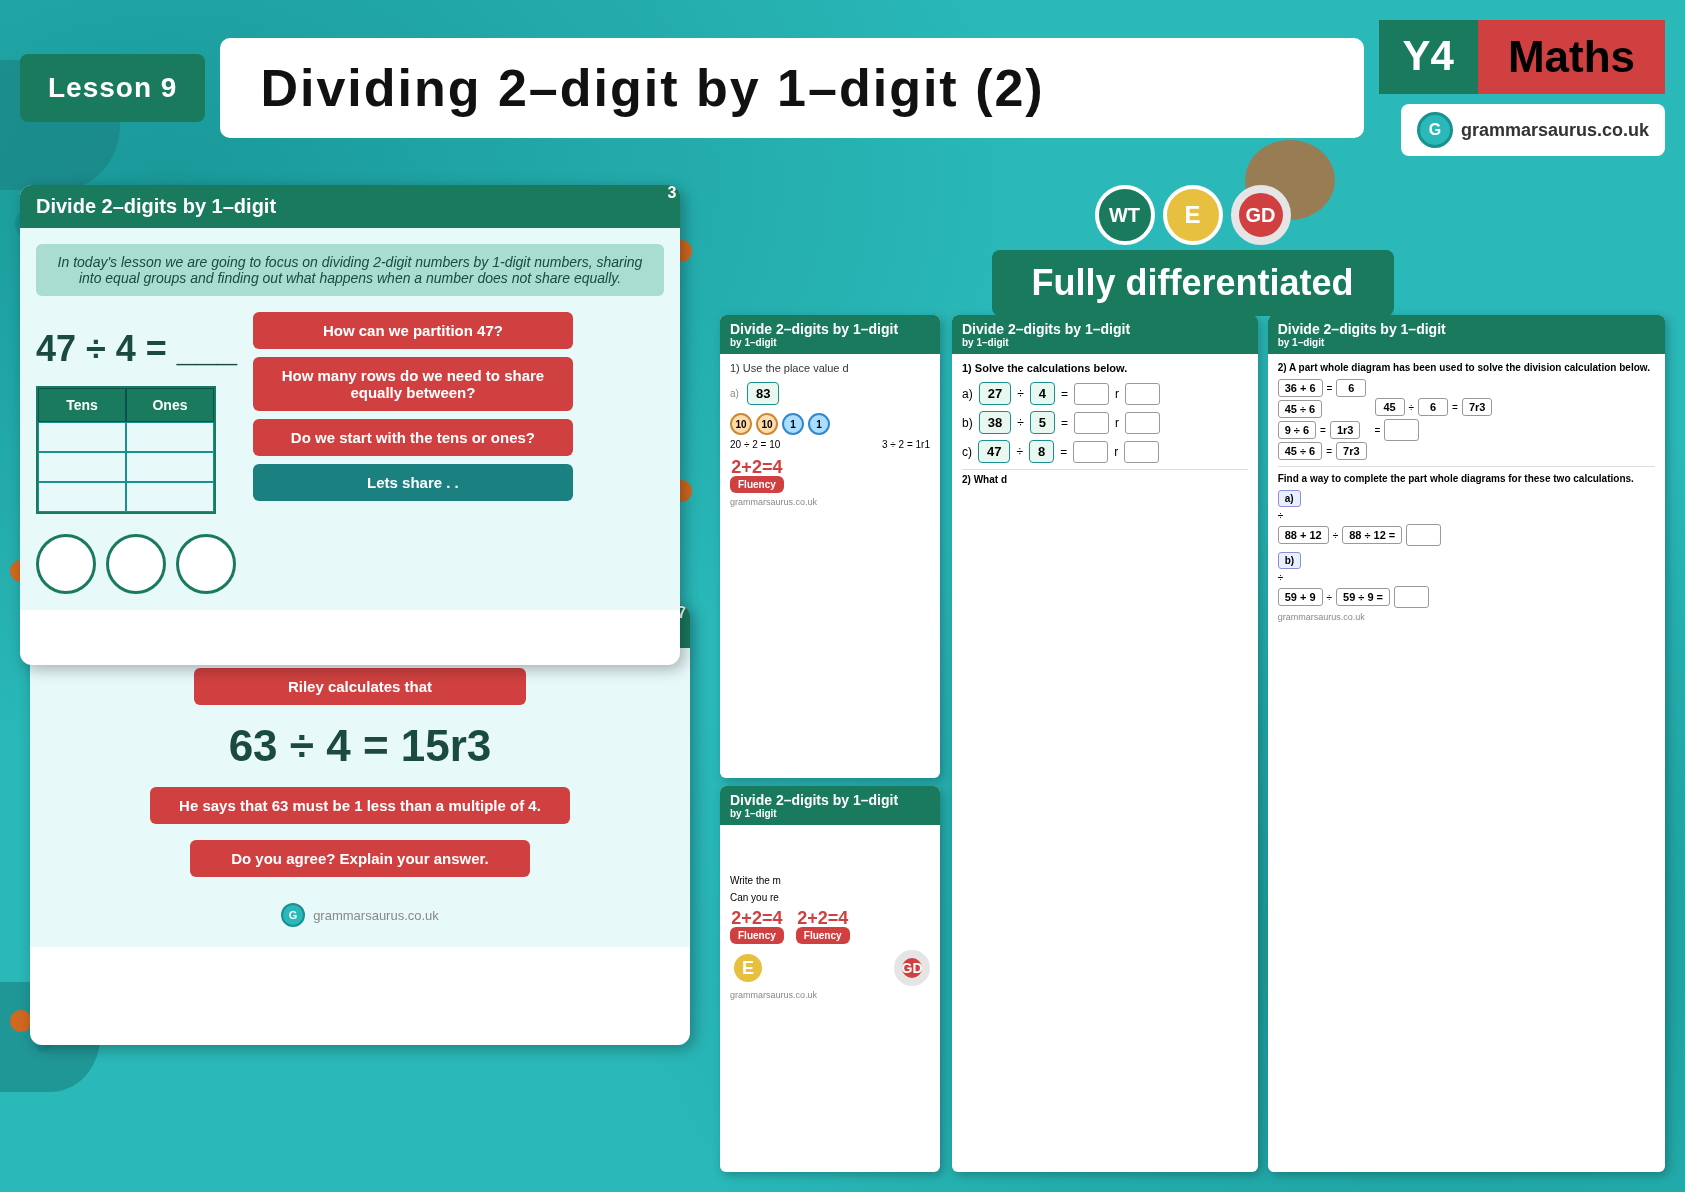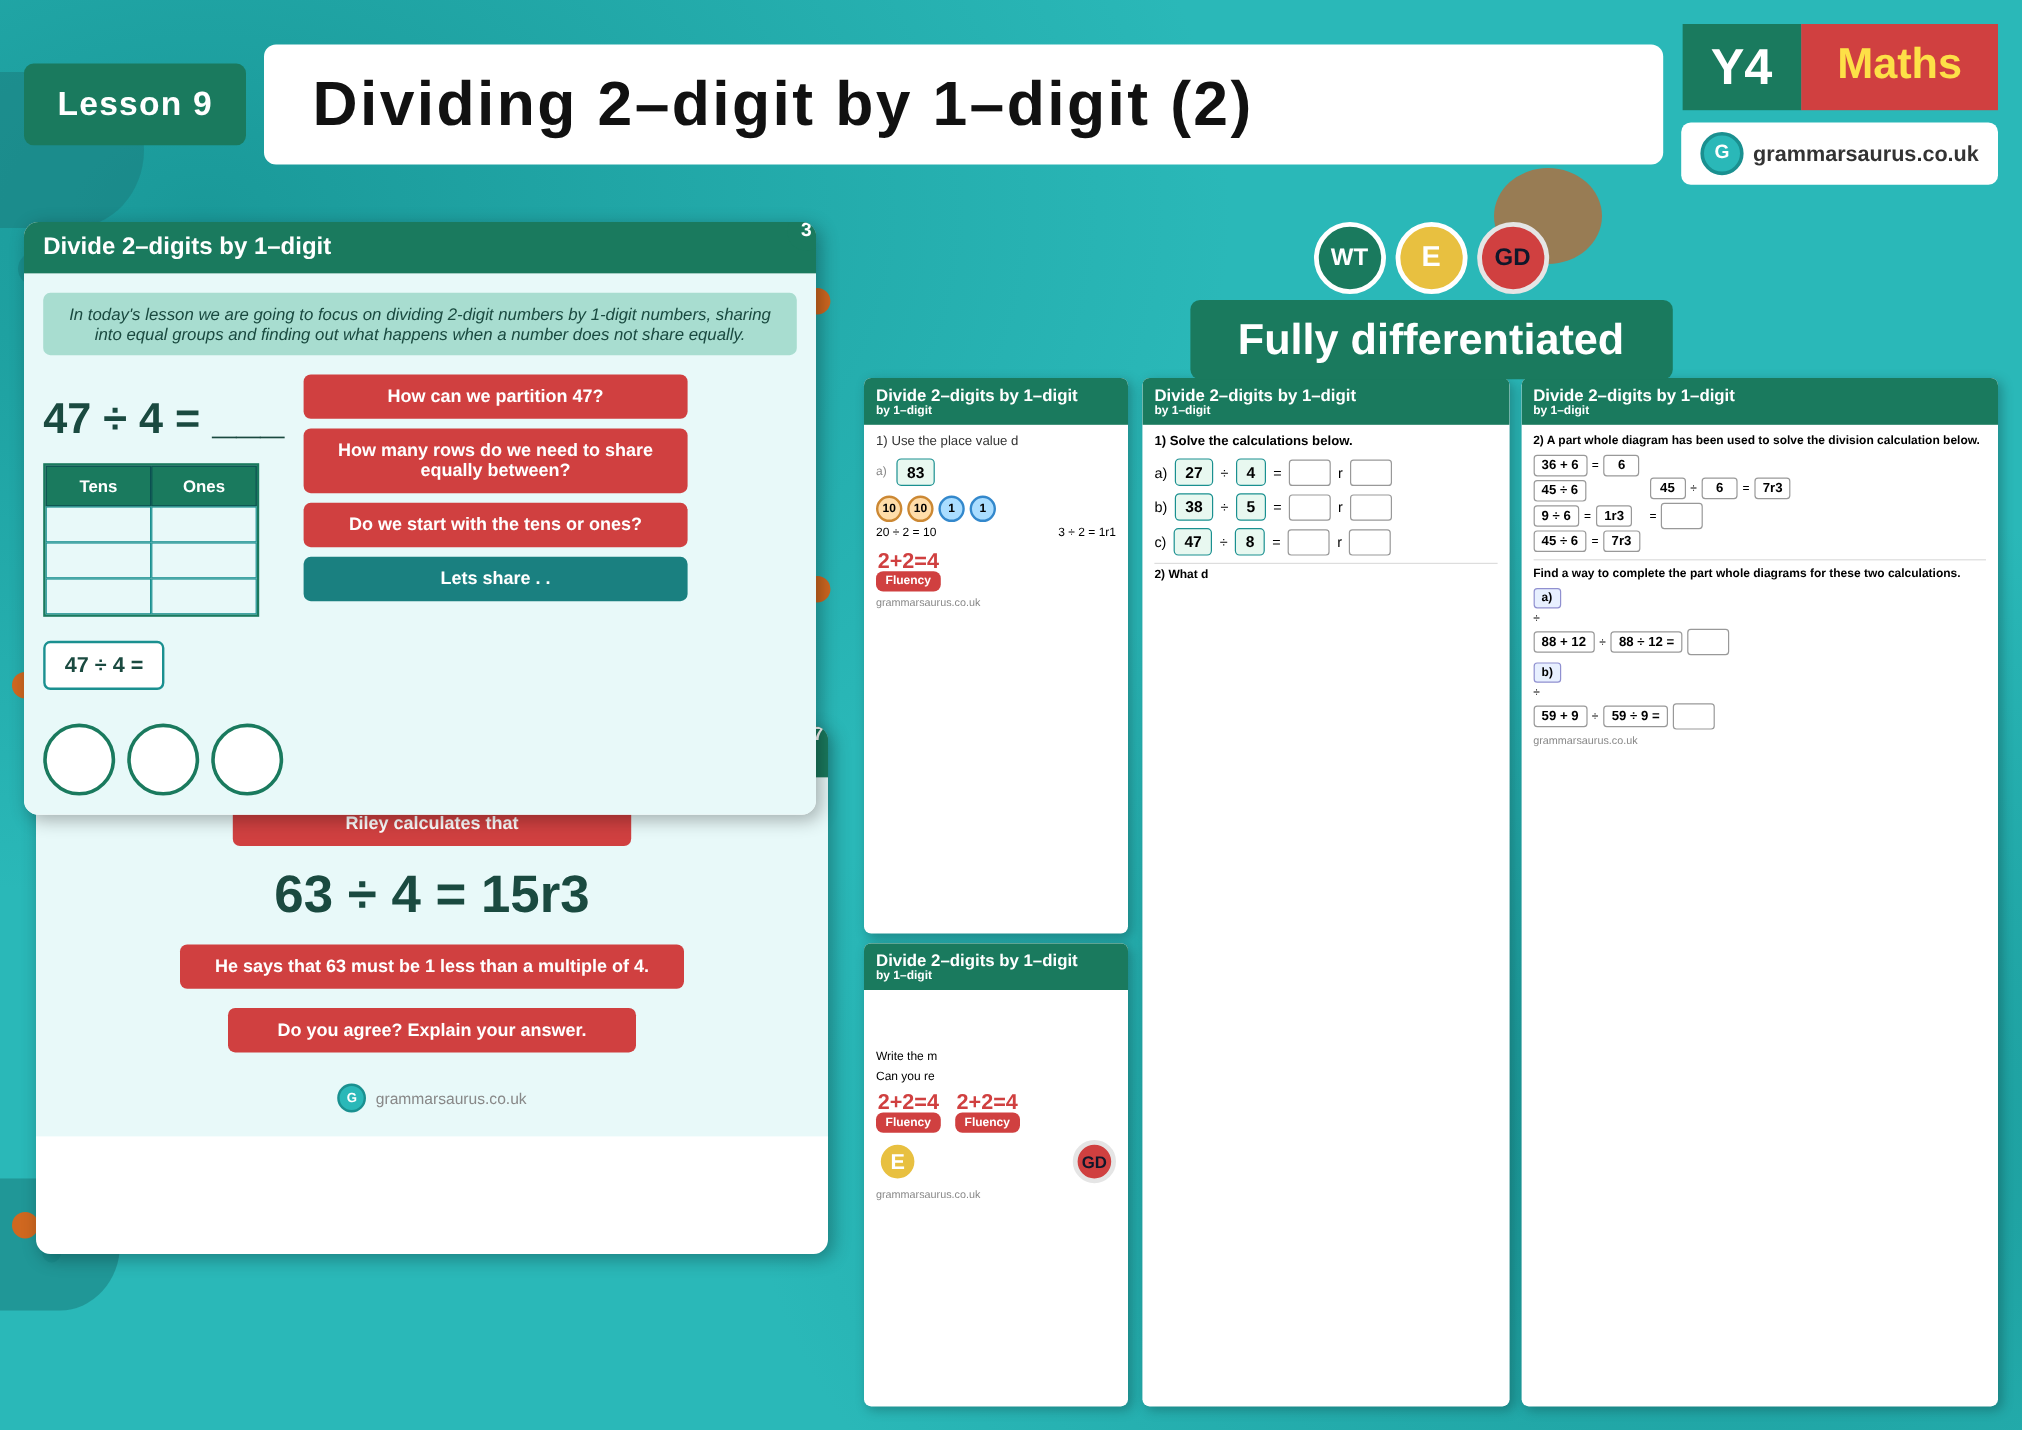--- a/index.html
+++ b/index.html
@@ -81,22 +81,22 @@
       background: #1a7a5e;
       color: white;
       font-size: 42px;
       font-weight: 900;
       padding: 12px 24px;
       font-family: 'Arial Black', Arial, sans-serif;
     }
 
     .maths-badge {
       background: #d04040;
-      color: #fde047;
-      font-size: 36px;
+      color: #000000;
+      font-size: 44px;
       font-weight: 900;
       padding: 12px 30px;
       font-family: 'Arial Black', Arial, sans-serif;
     }
 
     .grammar-logo {
       background: white;
       border-radius: 8px;
       padding: 8px 16px;
       display: flex;
@@ -354,31 +354,31 @@
       align-items: center;
       justify-content: center;
       font-weight: 900;
       font-size: 24px;
       font-family: 'Arial Black', Arial, sans-serif;
       border: 4px solid white;
     }
 
     .gd-badge {
       background: #d04040;
-      color: #0f172a;
+      color: #ffffff;
       width: 60px;
       height: 60px;
       border-radius: 50%;
       display: flex;
       align-items: center;
       justify-content: center;
       font-weight: 900;
       font-size: 20px;
       font-family: 'Arial Black', Arial, sans-serif;
-      border: 4px solid #e5e5e5;
+      border: 8px solid #e5e5e5;
     }
 
     .fully-diff-banner {
       background: #1a7a5e;
       color: white;
       padding: 12px 40px;
       font-size: 36px;
       font-weight: 900;
       font-family: 'Arial Black', Arial, sans-serif;
       border-radius: 8px;
@@ -549,23 +549,20 @@
             <div class="equation-display">47 ÷ 4 = ___</div>
             <div class="table-grid">
               <div class="table-header">Tens</div>
               <div class="table-header">Ones</div>
               <div class="table-cell"></div>
               <div class="table-cell"></div>
               <div class="table-cell"></div>
               <div class="table-cell"></div>
               <div class="table-cell"></div>
               <div class="table-cell"></div>
-            </div>
-            <div style="margin-top:12px; display:flex; align-items:center; gap:8px;">
-              <div class="equation-small">47 ÷ 4 =</div>
             </div>
             <div class="bubble-row">
               <div class="bubble"></div>
               <div class="bubble"></div>
               <div class="bubble"></div>
             </div>
           </div>
           <div class="question-buttons">
             <div class="q-btn">How can we partition 47?</div>
             <div class="q-btn">How many rows do we need to share equally between?</div>

